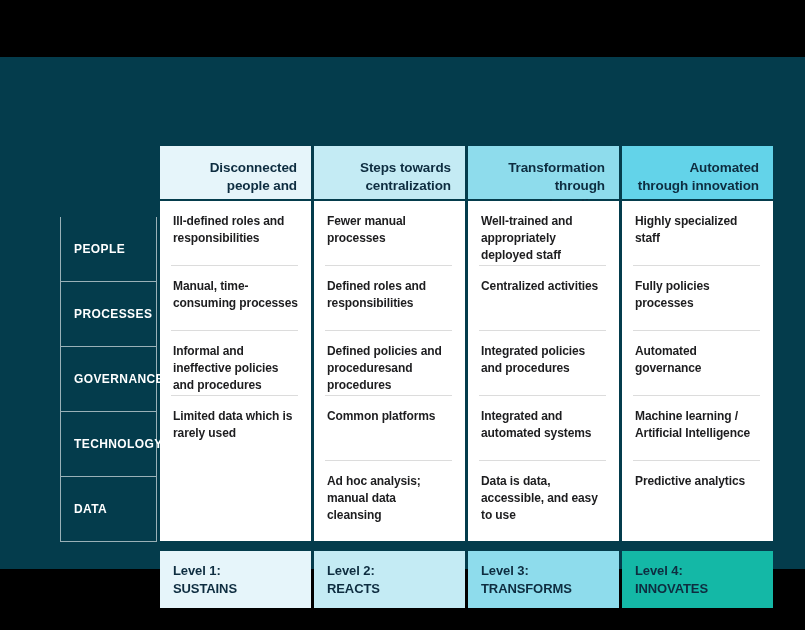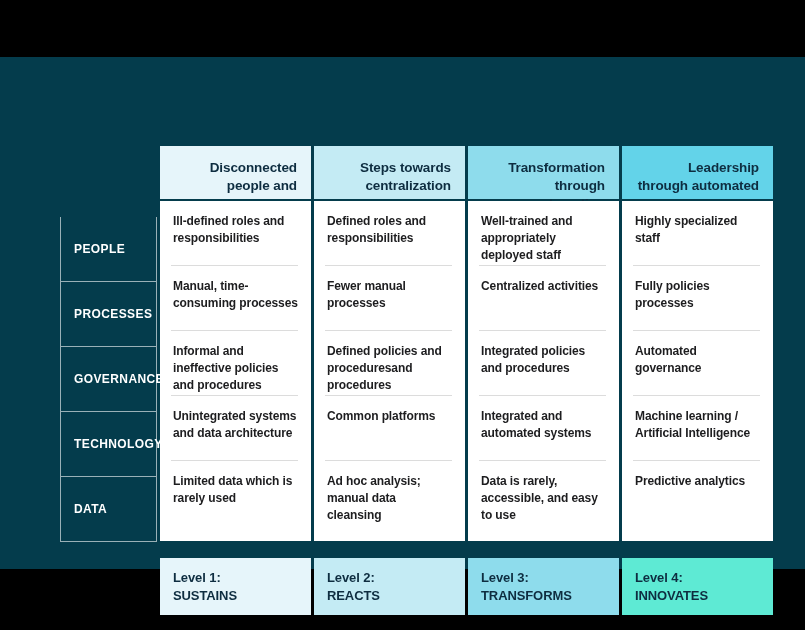--- a/index.html
+++ b/index.html
@@ -59,21 +59,21 @@
     font-size:12px; font-weight:700; line-height:1.42;
     letter-spacing:-.1px;
   }
   .cell:not(:last-child)::after {
     content:"";
     position:absolute; left:11px; right:13px; bottom:0;
     height:1px; background:var(--hairline,#dcdcdc);
   }
   .col-footer {
     box-sizing:border-box;
-    height:57px; margin-top:17px;
+    height:57px; margin-top:10px;
     padding:0 13px;
     display:flex; flex-direction:column; justify-content:center;
     color:var(--header-text,#0e2d40);
     font-size:13px; font-weight:700; line-height:1.35;
     letter-spacing:-.1px;
   }
 </style>
 </head>
 <body>
 
@@ -89,69 +89,68 @@
         <div class="label-cell">TECHNOLOGY</div>
         <div class="label-cell">DATA</div>
       </div>
 
       <div class="col">
         <div class="col-header" style="background: rgb(230, 245, 250);">Disconnected people and processes</div>
         <div class="col-body">
           <div class="cell">Ill-defined roles and responsibilities</div>
           <div class="cell">Manual, time-consuming processes</div>
           <div class="cell">Informal and ineffective policies and procedures</div>
-          <div class="cell">Unintegrated systems and data architecture</div>
           <div class="cell">Limited data which is rarely used</div>
         </div>
         <div class="col-footer" style="background: rgb(230, 245, 250);">
           <span>Level 1:</span>
           <span>SUSTAINS</span>
         </div>
       </div>
 
       <div class="col">
         <div class="col-header" style="background: rgb(196, 235, 244); padding-left: 40px;">Steps towards centralization</div>
         <div class="col-body">
+          <div class="cell">Fewer manual processes</div>
           <div class="cell">Defined roles and responsibilities</div>
-          <div class="cell">Fewer manual processes</div>
           <div class="cell">Defined policies and proceduresand procedures</div>
           <div class="cell">Common platforms</div>
           <div class="cell">Ad hoc analysis; manual data cleansing</div>
         </div>
         <div class="col-footer" style="background: rgb(196, 235, 244);">
           <span>Level 2:</span>
           <span>REACTS</span>
         </div>
       </div>
 
       <div class="col">
         <div class="col-header" style="background: rgb(142, 220, 236);">Transformation through automation</div>
         <div class="col-body">
           <div class="cell">Well-trained and appropriately deployed staff</div>
           <div class="cell">Centralized activities</div>
           <div class="cell">Integrated policies and procedures</div>
           <div class="cell">Integrated and automated systems</div>
-          <div class="cell">Data is rarely, accessible, and easy to use</div>
+          <div class="cell">Data is data, accessible, and easy to use</div>
         </div>
         <div class="col-footer" style="background: rgb(142, 220, 236);">
           <span>Level 3:</span>
           <span>TRANSFORMS</span>
         </div>
       </div>
 
       <div class="col">
-        <div class="col-header" style="background: rgb(99, 211, 233);">Leadership through automated</div>
+        <div class="col-header" style="background: rgb(99, 211, 233);">Automated through innovation</div>
         <div class="col-body">
           <div class="cell">Highly specialized staff</div>
           <div class="cell">Fully policies processes</div>
           <div class="cell">Automated governance</div>
           <div class="cell">Machine learning / Artificial Intelligence</div>
           <div class="cell">Predictive analytics</div>
         </div>
-        <div class="col-footer" style="background: #5eead4;">
+        <div class="col-footer" style="background: #14b8a6;">
           <span>Level 4:</span>
           <span>INNOVATES</span>
         </div>
       </div>
 
     </div>
   </div>
 </div>
 
 </body></html>

